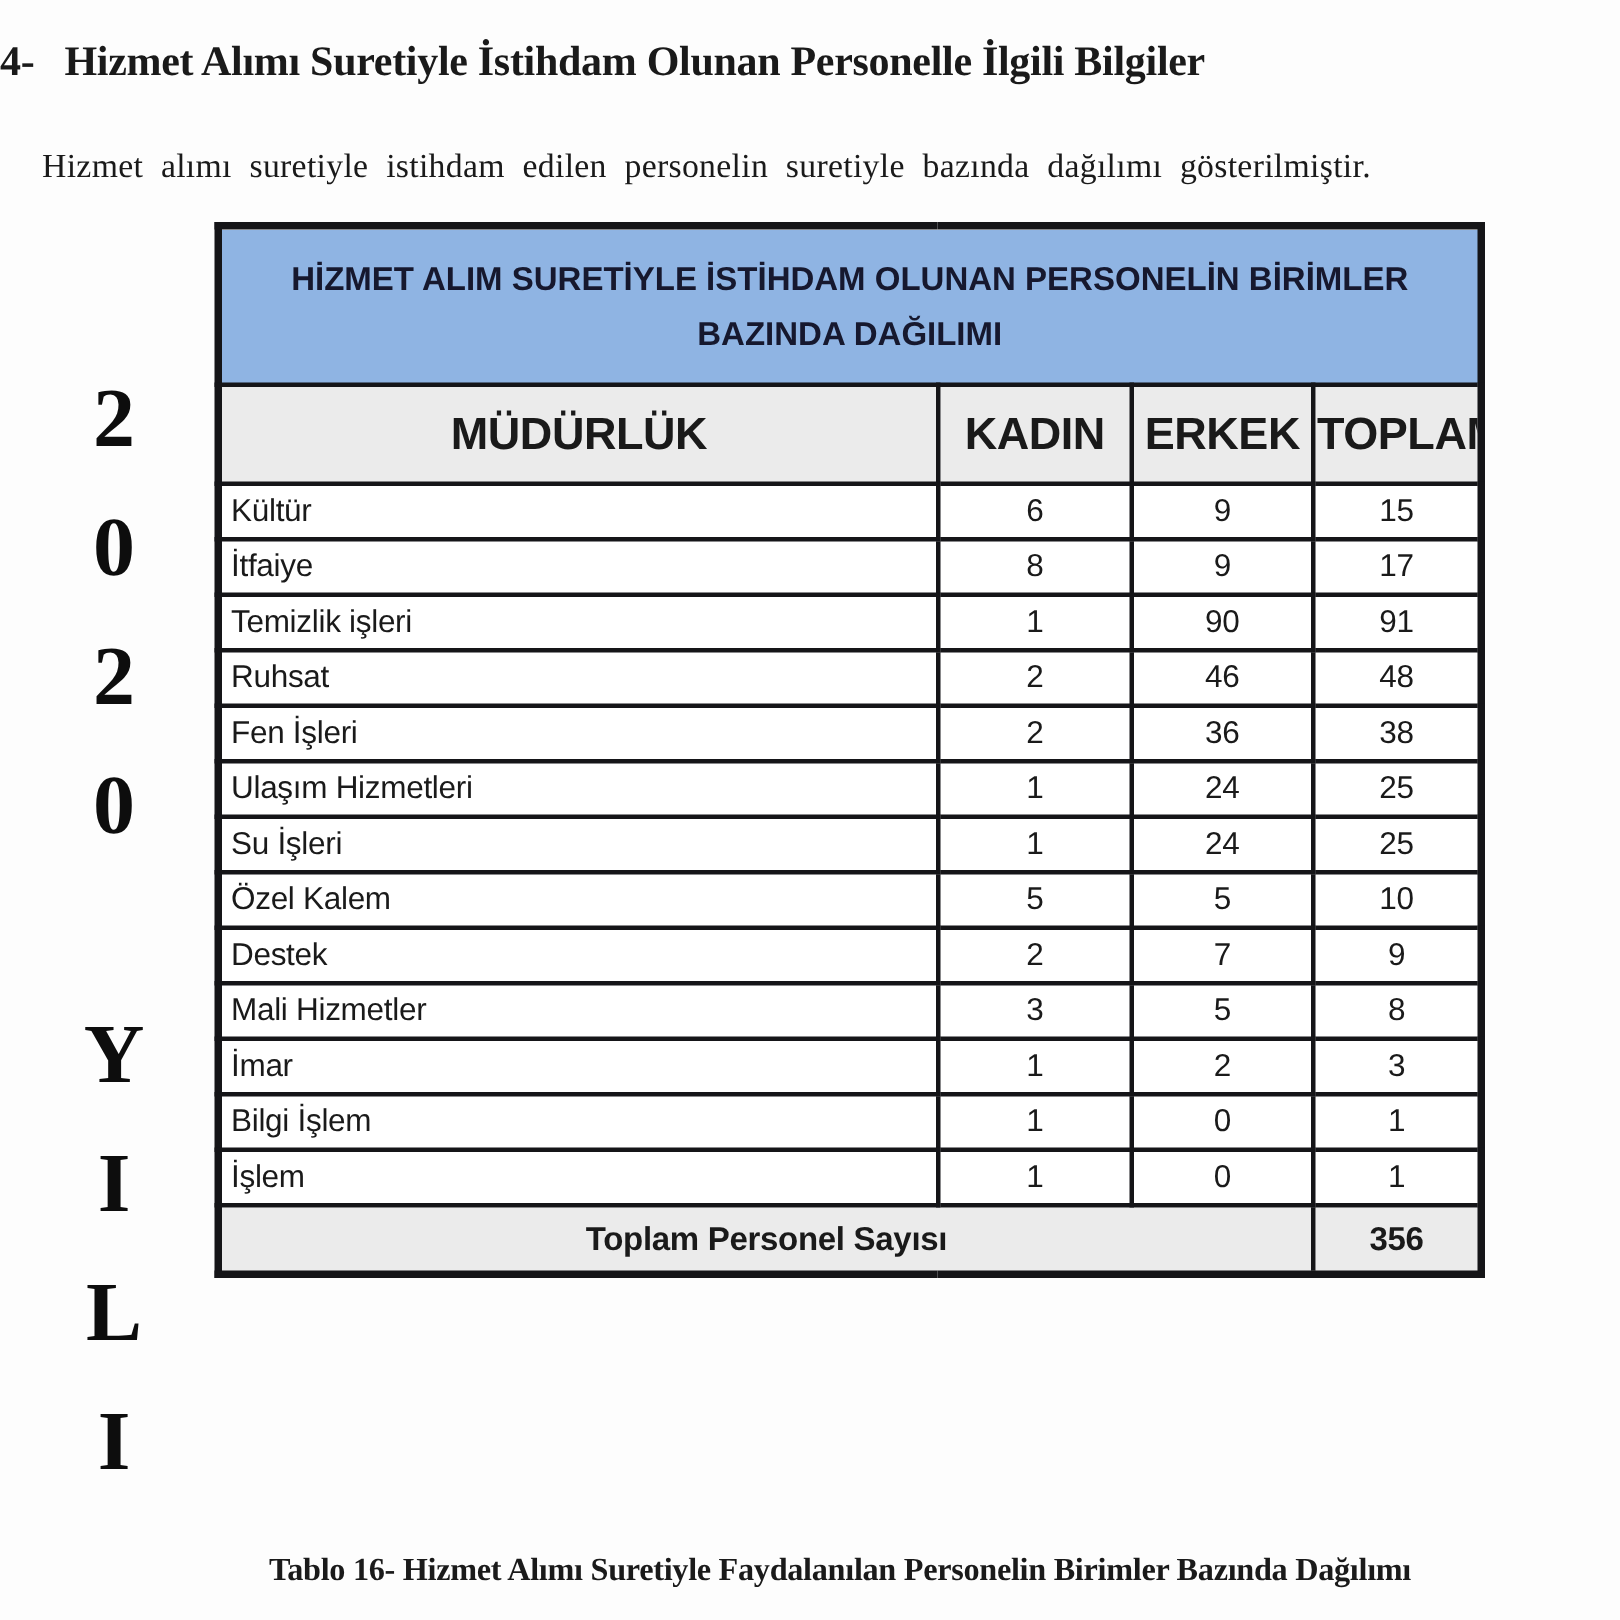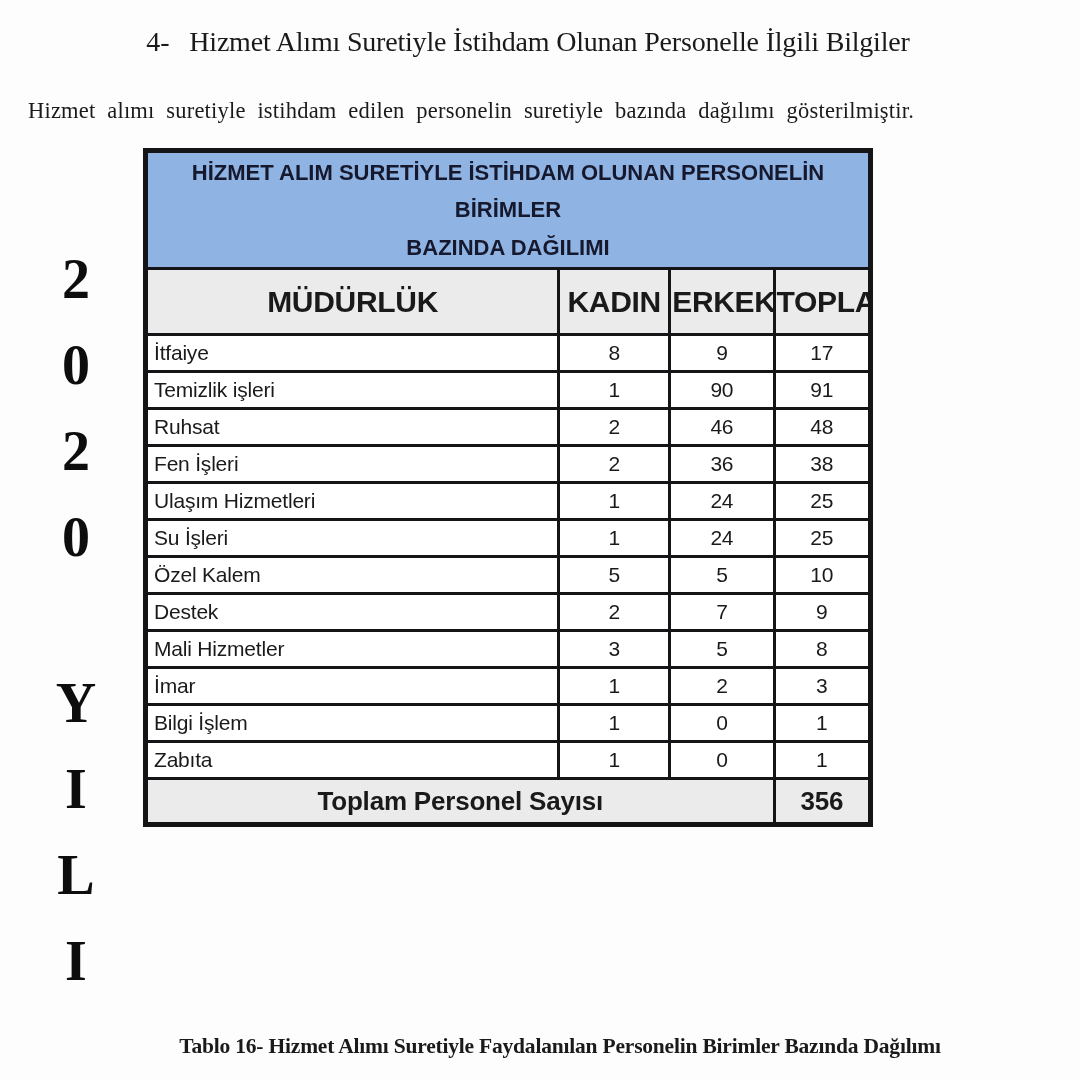--- a/index.html
+++ b/index.html
@@ -13,21 +13,21 @@
   body{
     width:1080px;height:1080px;position:relative;
     background:#fdfdfd;color:var(--ink);
     font-family:"Liberation Serif", serif;
     overflow:hidden;
   }
 
   
   .heading{
     position:absolute;top:26px;left:0;width:1056px;
-    text-align:center;font-weight:normal;font-size:28px;
+    font-weight:bold;font-size:28px;
     letter-spacing:-0.2px;white-space:nowrap;
   }
   .heading .num{margin-right:20px;}
 
   
   .intro{
     position:absolute;top:98px;left:28px;width:1030px;
     font-size:22.5px;word-spacing:6px;letter-spacing:0.2px;
     white-space:nowrap;
   }
@@ -35,21 +35,21 @@
   
   .year-col{
     position:absolute;left:40px;top:238px;width:72px;
     text-align:center;font-weight:bold;font-size:56px;
     font-family:"Liberation Serif", serif;color:#0d0d0d;
   }
   .year-col .ch{height:86px;line-height:82px;}
   .year-col .grp2{margin-top:80px;}
 
   
-  .tbl-wrap{position:absolute;left:143px;top:148px;width:730px;}
+  .tbl-wrap{position:absolute;left:143px;top:148px;width:847px;}
   table{
     border-collapse:collapse;width:100%;table-layout:fixed;
     border:5px solid var(--border);
     font-family:"Liberation Sans", sans-serif;
   }
   td,th{border:3px solid var(--border);overflow:hidden;}
   .title-cell{
     background:var(--blue);height:106px;text-align:center;
     vertical-align:middle;font-weight:bold;font-size:22px;
     line-height:1.7;color:#16182e;letter-spacing:0px;
@@ -57,21 +57,21 @@
   .col-head th{
     background:var(--gray);height:66px;font-weight:bold;
     font-size:30px;letter-spacing:-0.3px;
   }
   tr.data-row td{
     height:37px;font-size:21px;letter-spacing:-0.2px;background:#fff;
   }
   tr.data-row td.name{text-align:left;padding-left:6px;}
   tr.data-row td.num{text-align:center;}
   tr.total-row td{
-    background:var(--gray);font-weight:bold;font-size:26px;
+    background:var(--gray);font-weight:bold;font-size:22px;
     height:46px;text-align:center;letter-spacing:-0.2px;
   }
 
   
   .caption{
     position:absolute;top:1034px;left:40px;width:1040px;
     text-align:center;font-weight:bold;font-size:21.5px;
     letter-spacing:-0.2px;white-space:nowrap;
   }
 </style>
@@ -116,20 +116,26 @@
       </tr>
       <tr class="col-head">
         <th>MÜDÜRLÜK</th>
         <th>KADIN</th>
         <th>ERKEK</th>
         <th>TOPLAM</th>
       </tr>
     </thead>
     <tbody id="rows-body">
         <tr class="data-row">
+          <td class="name">Kültür</td>
+          <td class="num">6</td>
+          <td class="num">9</td>
+          <td class="num">15</td>
+        </tr>
+        <tr class="data-row">
           <td class="name">İtfaiye</td>
           <td class="num">8</td>
           <td class="num">9</td>
           <td class="num">17</td>
         </tr>
         <tr class="data-row">
           <td class="name">Temizlik işleri</td>
           <td class="num">1</td>
           <td class="num">90</td>
           <td class="num">91</td>
@@ -182,21 +188,21 @@
           <td class="num">2</td>
           <td class="num">3</td>
         </tr>
         <tr class="data-row">
           <td class="name">Bilgi İşlem</td>
           <td class="num">1</td>
           <td class="num">0</td>
           <td class="num">1</td>
         </tr>
         <tr class="data-row">
-          <td class="name">Zabıta</td>
+          <td class="name">İşlem</td>
           <td class="num">1</td>
           <td class="num">0</td>
           <td class="num">1</td>
         </tr>
       </tbody>
     <tfoot>
       <tr class="total-row">
         <td colspan="3">Toplam Personel Sayısı</td>
         <td>356</td>
       </tr>

